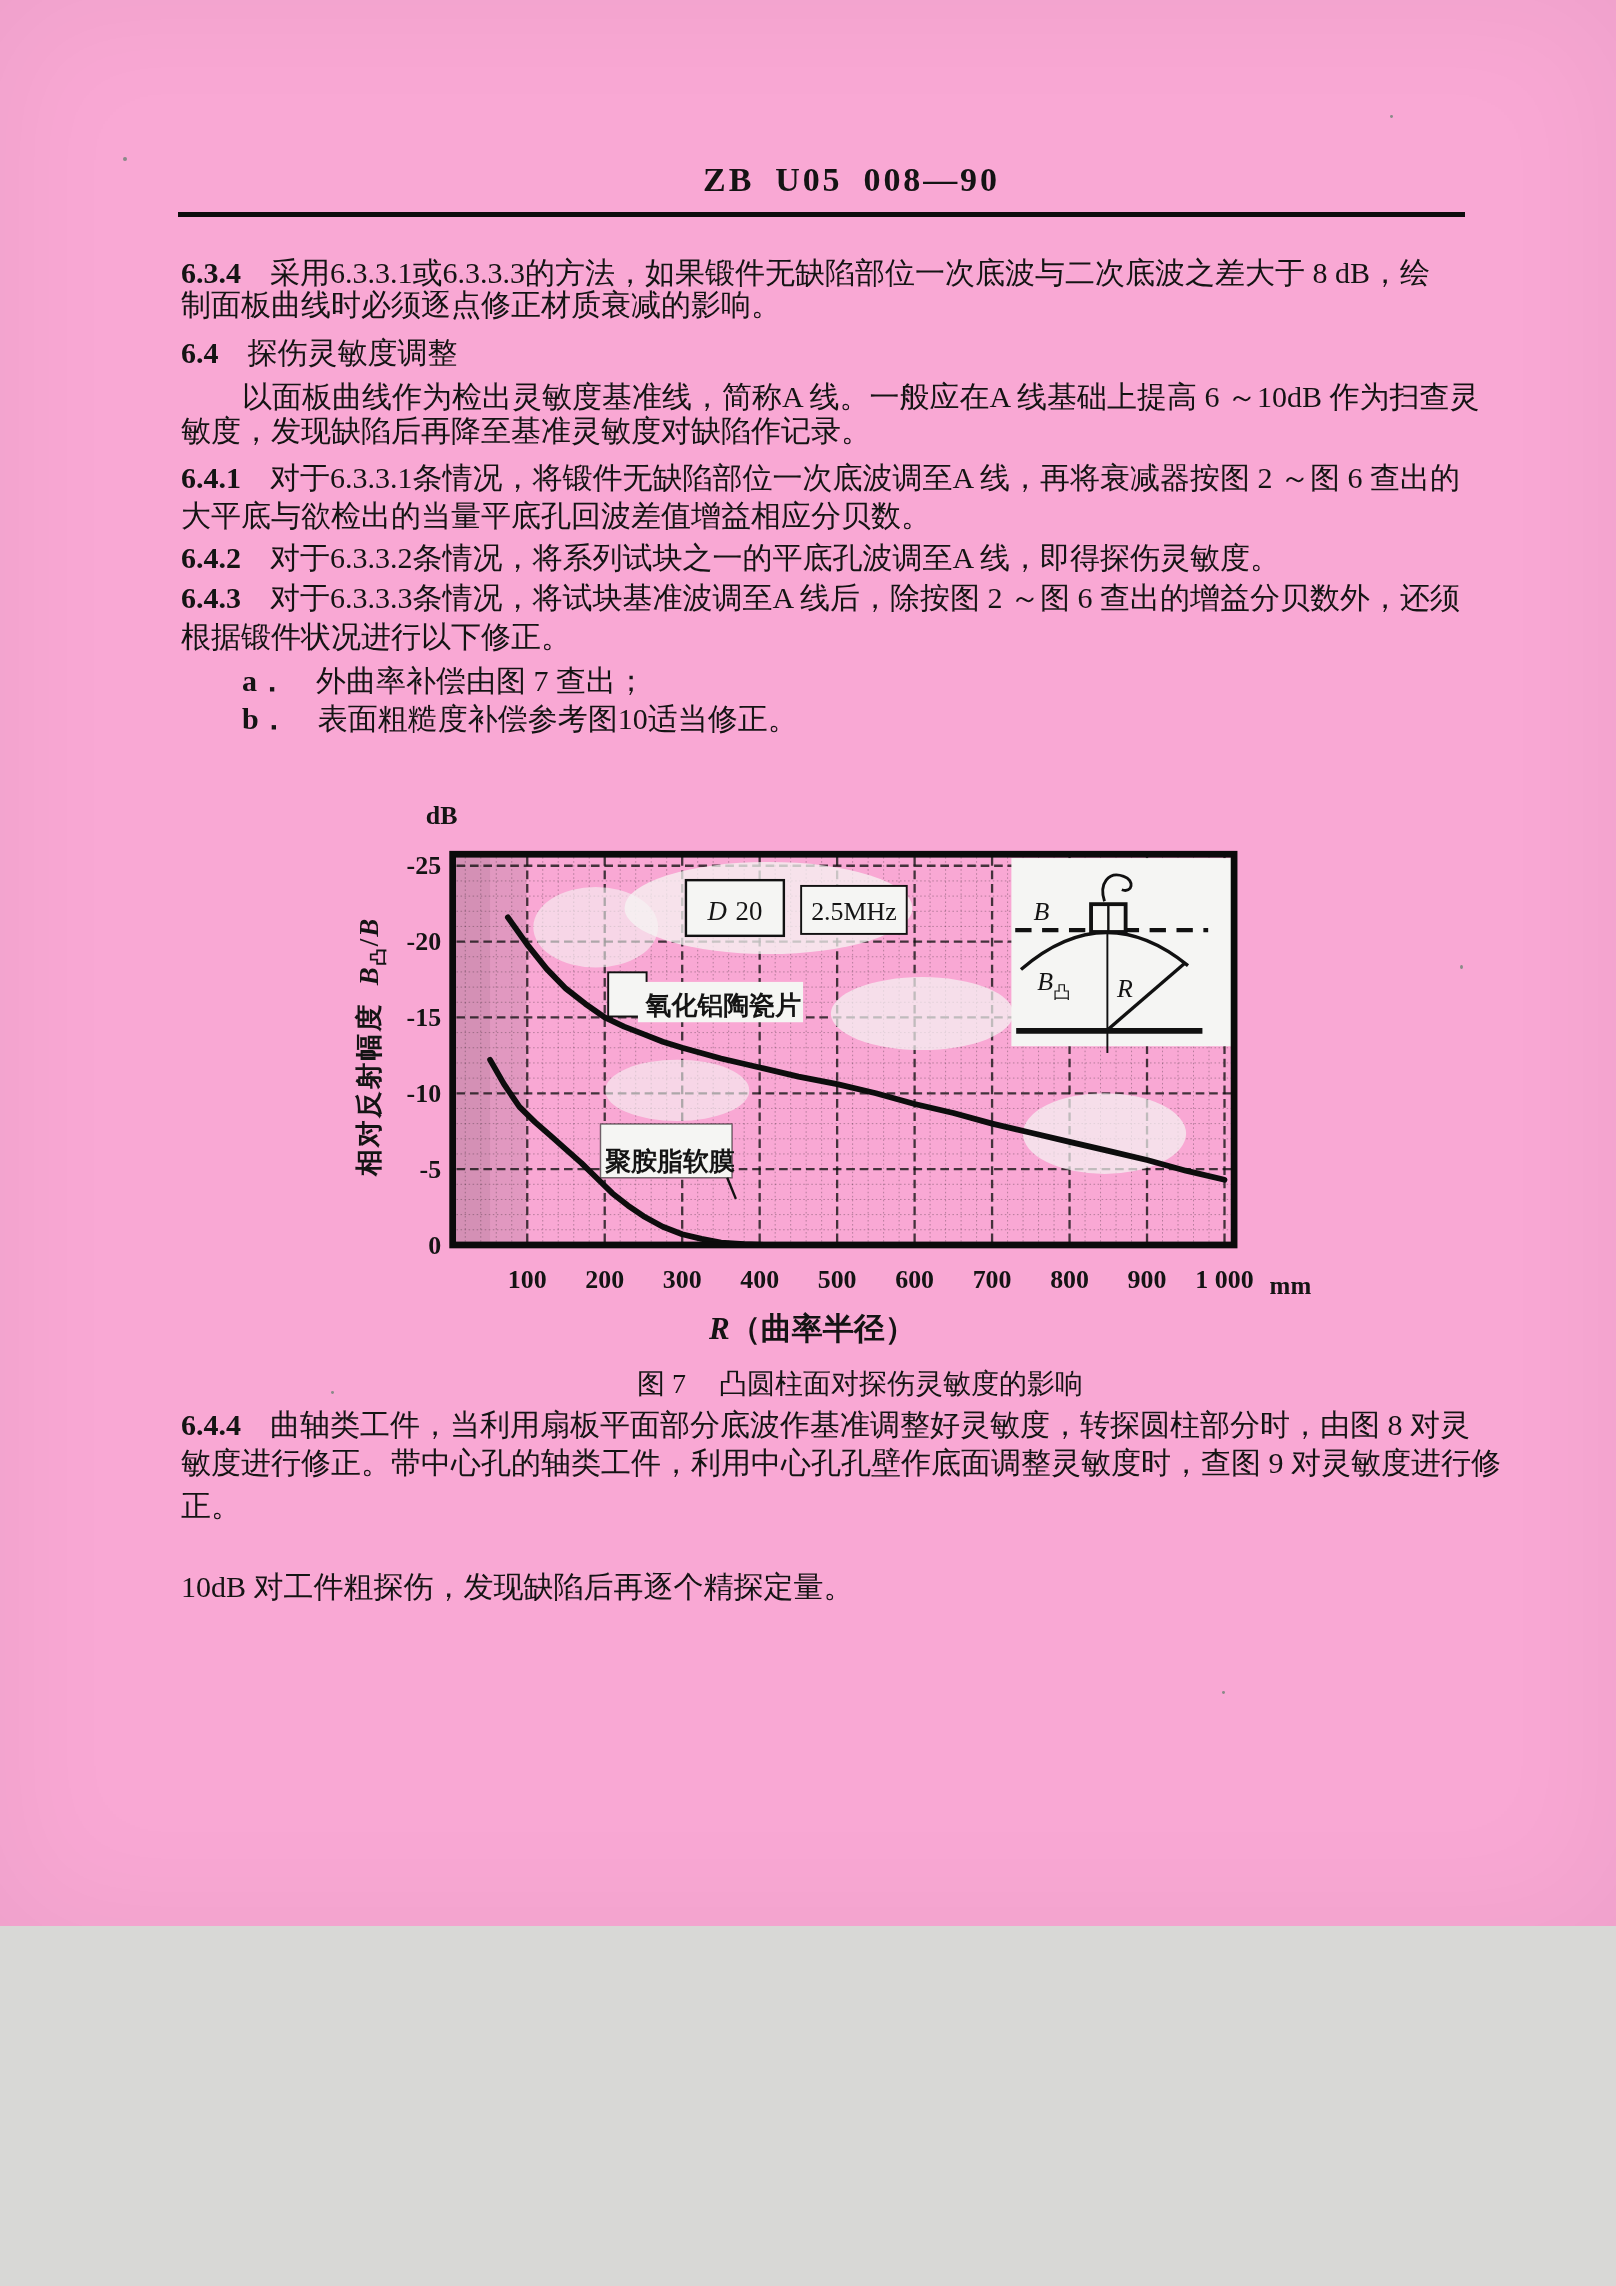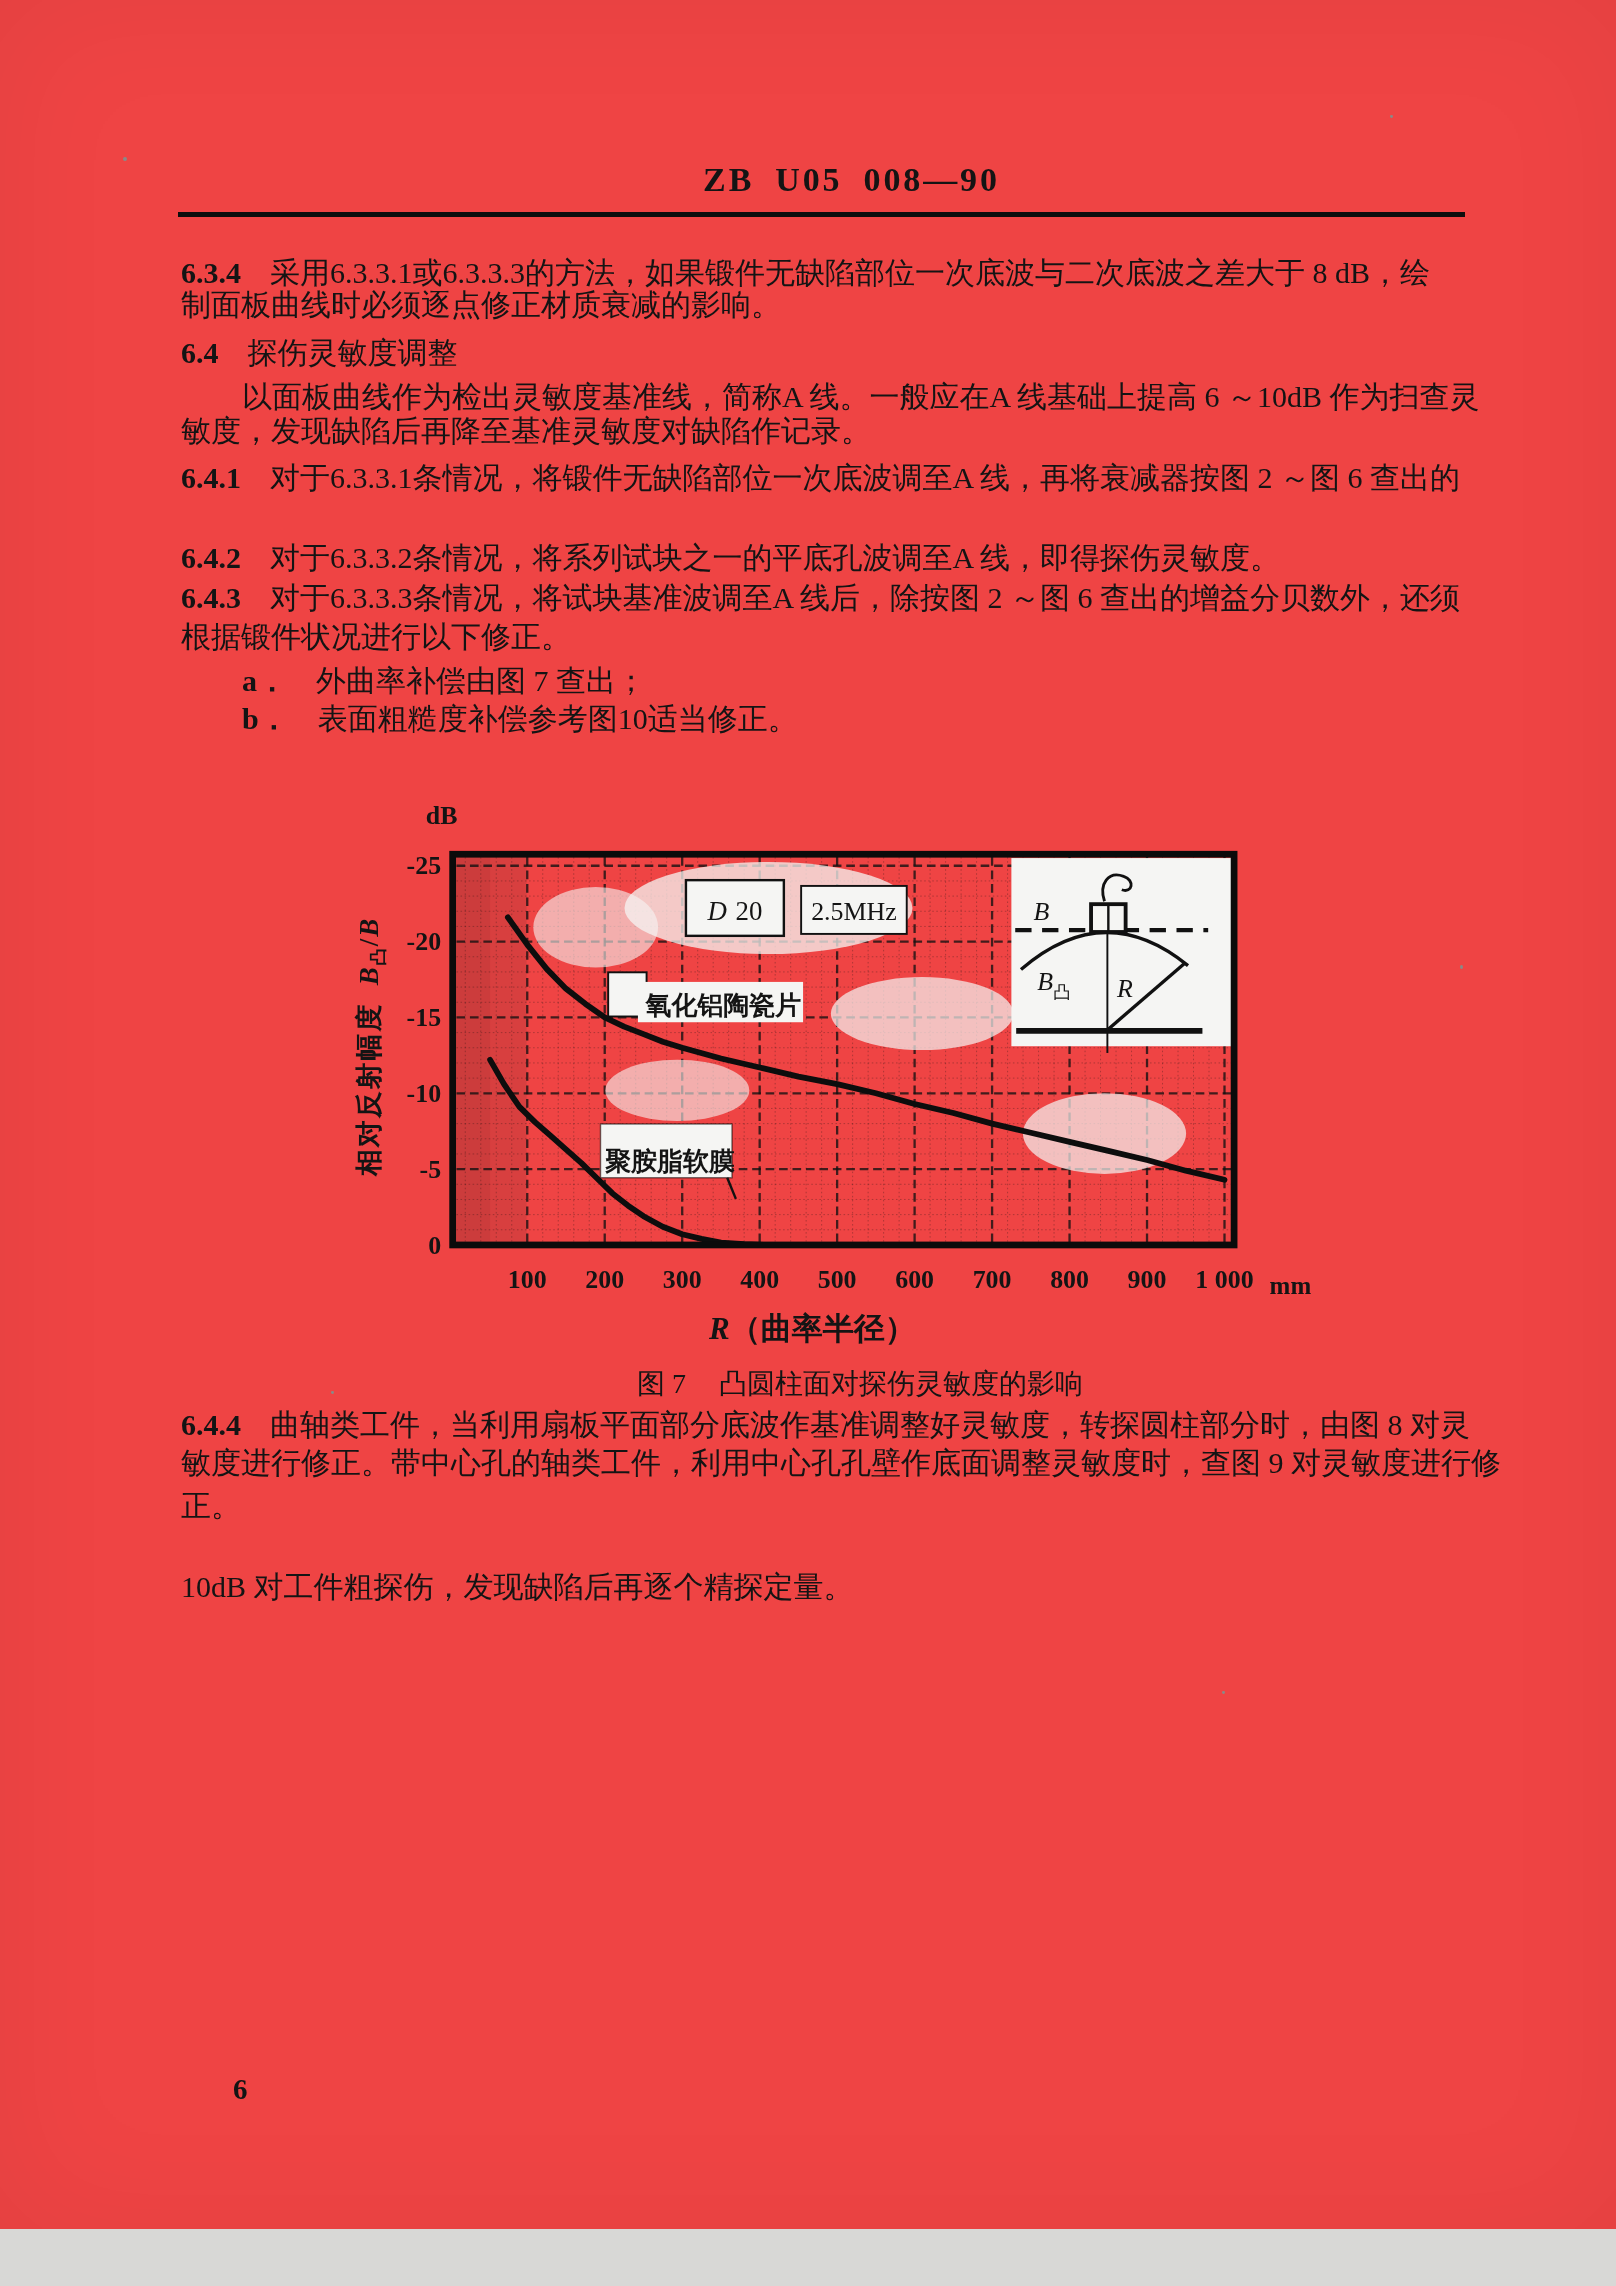--- a/index.html
+++ b/index.html
@@ -1,19 +1,19 @@
 <!DOCTYPE html>
 <html><head>
 <meta charset="utf-8">
 <style>
   html,body{margin:0;padding:0;background:#d8d8d6;}
   .page{
     position:relative;
-    width:1617px;height:2229px;
-    background:#ef4444;
+    width:1617px;height:1926px;
+    background:#f9a8d4;
     font-family:"Liberation Serif","DejaVu Serif",serif;
     color:#141414;
     overflow:hidden;
     box-shadow:inset 0 0 134px rgba(0,0,0,0.05);
   }
   .doc-header{
     position:absolute;left:0;top:161px;width:100%;
     text-align:center;
     font-size:34px;font-weight:bold;
     letter-spacing:2.9px;word-spacing:9.6px;
@@ -62,20 +62,21 @@
 
   <div class="doc-header">ZB U05 008—90</div>
   <div class="doc-rule"></div>
 
   <div class="tline" style="left:181px;top:255px"><span class="num">6.3.4</span><span>采用6.3.3.1或6.3.3.3的方法，如果锻件无缺陷部位一次底波与二次底波之差大于 8 dB，绘</span></div>
   <div class="tline" style="left:181px;top:287px"><span>制面板曲线时必须逐点修正材质衰减的影响。</span></div>
   <div class="tline" style="left:181px;top:335px"><span class="num">6.4</span><span>探伤灵敏度调整</span></div>
   <div class="tline" style="left:242px;top:379px"><span>以面板曲线作为检出灵敏度基准线，简称A 线。一般应在A 线基础上提高 6 ～10dB 作为扫查灵</span></div>
   <div class="tline" style="left:181px;top:413px"><span>敏度，发现缺陷后再降至基准灵敏度对缺陷作记录。</span></div>
   <div class="tline" style="left:181px;top:460px"><span class="num">6.4.1</span><span>对于6.3.3.1条情况，将锻件无缺陷部位一次底波调至A 线，再将衰减器按图 2 ～图 6 查出的</span></div>
+  <div class="tline" style="left:181px;top:498px"><span>大平底与欲检出的当量平底孔回波差值增益相应分贝数。</span></div>
   <div class="tline" style="left:181px;top:540px"><span class="num">6.4.2</span><span>对于6.3.3.2条情况，将系列试块之一的平底孔波调至A 线，即得探伤灵敏度。</span></div>
   <div class="tline" style="left:181px;top:580px"><span class="num">6.4.3</span><span>对于6.3.3.3条情况，将试块基准波调至A 线后，除按图 2 ～图 6 查出的增益分贝数外，还须</span></div>
   <div class="tline" style="left:181px;top:619px"><span>根据锻件状况进行以下修正。</span></div>
   <div class="tline" style="left:242px;top:663px"><span class="num">a．</span><span>外曲率补偿由图 7 查出；</span></div>
   <div class="tline" style="left:242px;top:701px"><span class="num">b．</span><span>表面粗糙度补偿参考图10适当修正。</span></div>
 
   <div class="figure-wrap">
     <svg id="fig7-svg" style="position:absolute;left:317px;top:788px" width="1095" height="576" viewBox="330 820 1140 600">
 
       <g id="g-grid">

